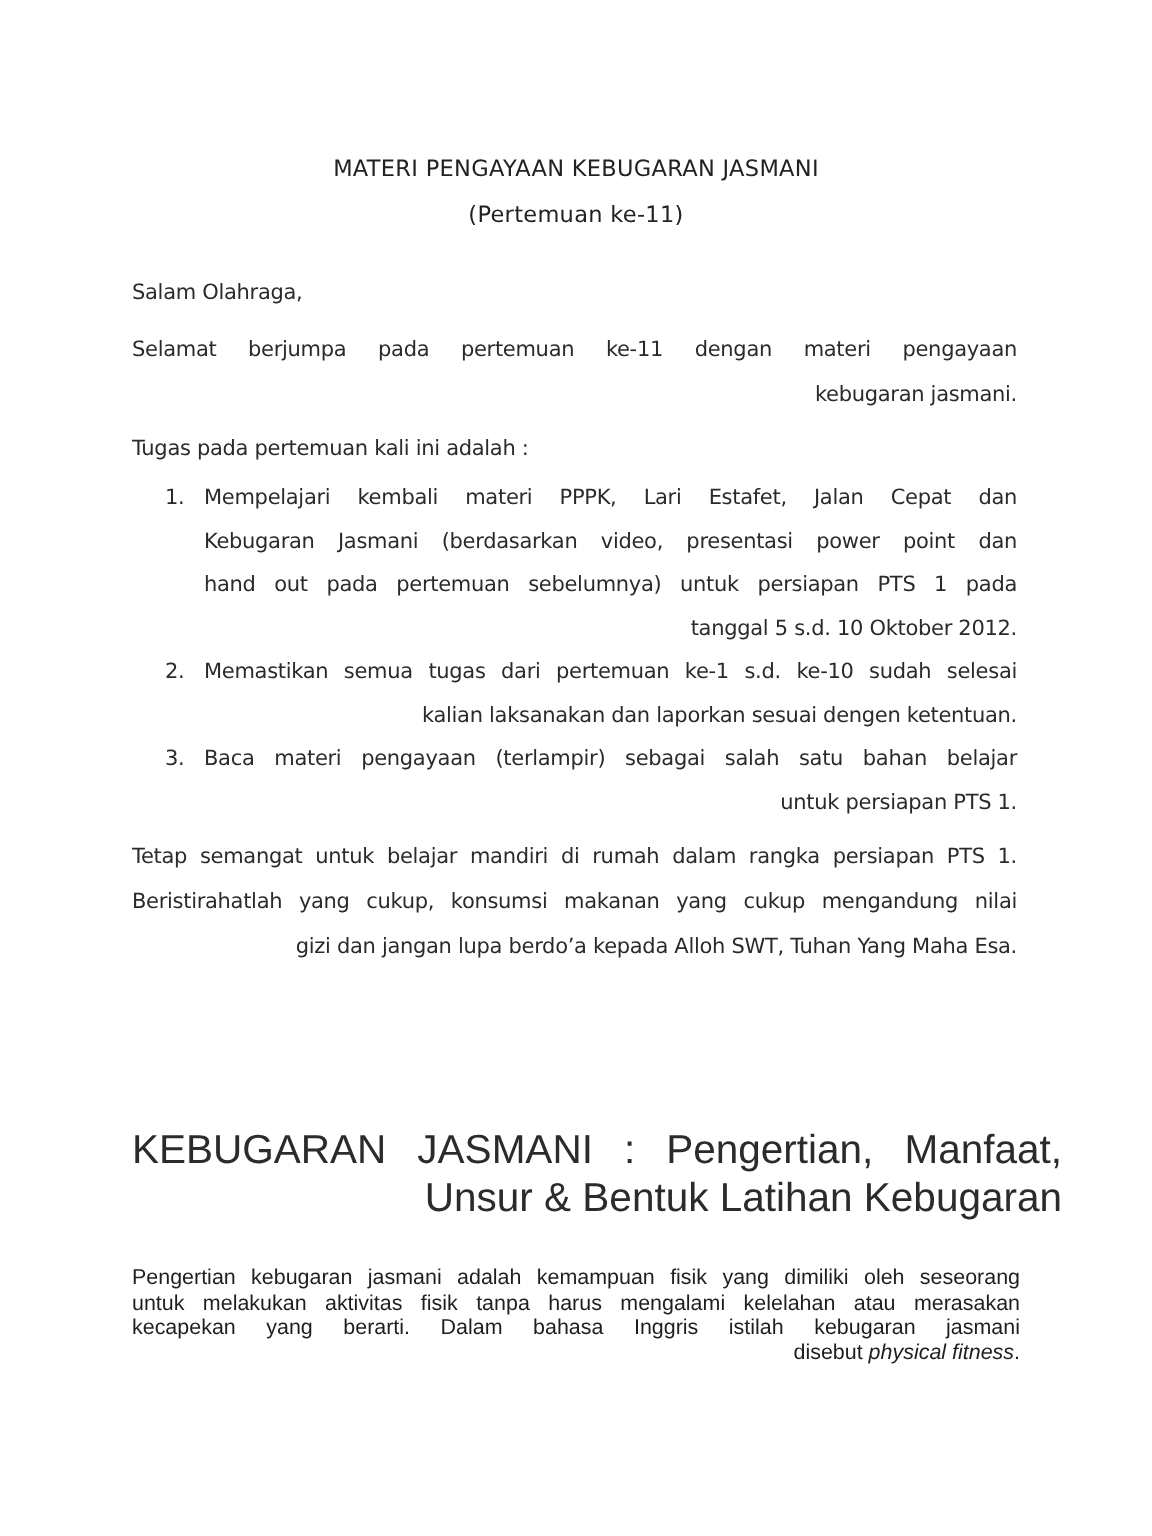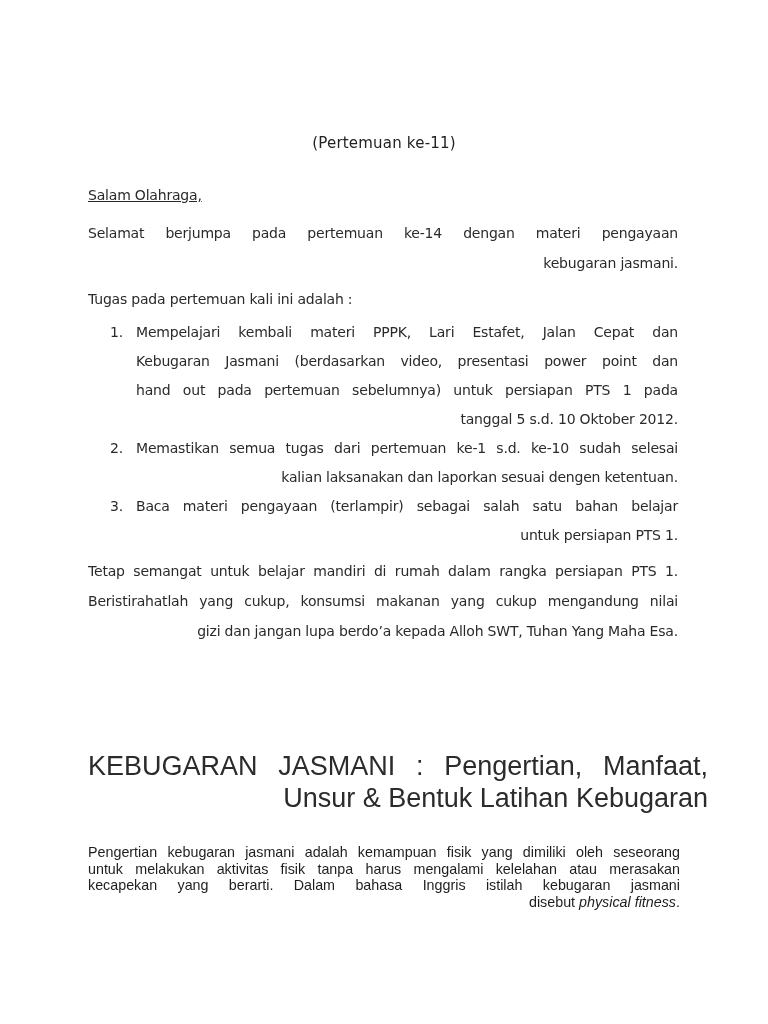--- a/index.html
+++ b/index.html
@@ -92,26 +92,27 @@
       line-height: 16.5px;
       color: #1e1e1e;
     }
     em { font-style: italic; }
   </style>
 </head>
 <body>
 
 <div class="page">
 
+  <div id="title-main" class="title">MATERI PENGAYAAN KEBUGARAN JASMANI</div>
   <div id="title-sub" class="title">(Pertemuan ke-11)</div>
 
-  <div class="para gothic nojust" style="top:180px;text-decoration:underline;">Salam Olahraga,</div>
+  <div class="para gothic nojust" style="top:180px;">Salam Olahraga,</div>
 
   <div class="para gothic" style="top:218px;">
-    <span class="just-line">Selamat berjumpa pada pertemuan ke-14 dengan materi pengayaan</span>
+    <span class="just-line">Selamat berjumpa pada pertemuan ke-11 dengan materi pengayaan</span>
     <span class="last-line">kebugaran jasmani.</span>
   </div>
 
   <div class="para gothic nojust" style="top:284px;">Tugas pada pertemuan kali ini adalah :</div>
 
   <ol class="list gothic" style="top:318px;">
     <li class="list-item">
       <span class="list-num">1.</span>
       <span class="just-line">Mempelajari kembali materi PPPK, Lari Estafet, Jalan Cepat dan</span>
       <span class="just-line">Kebugaran Jasmani (berdasarkan video, presentasi power point dan</span>

